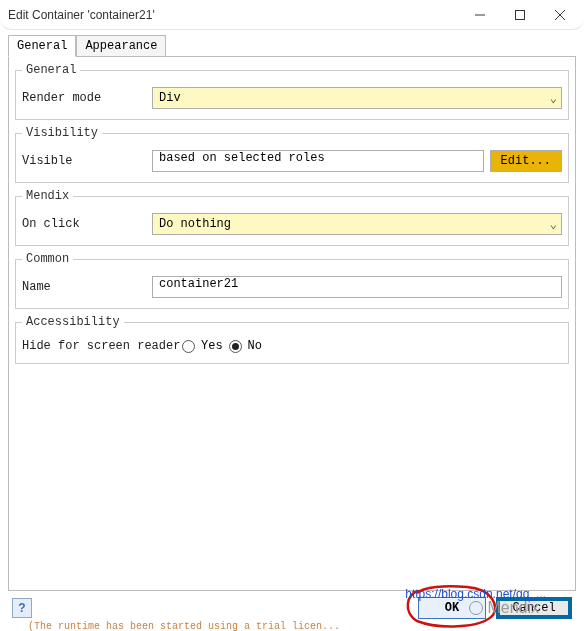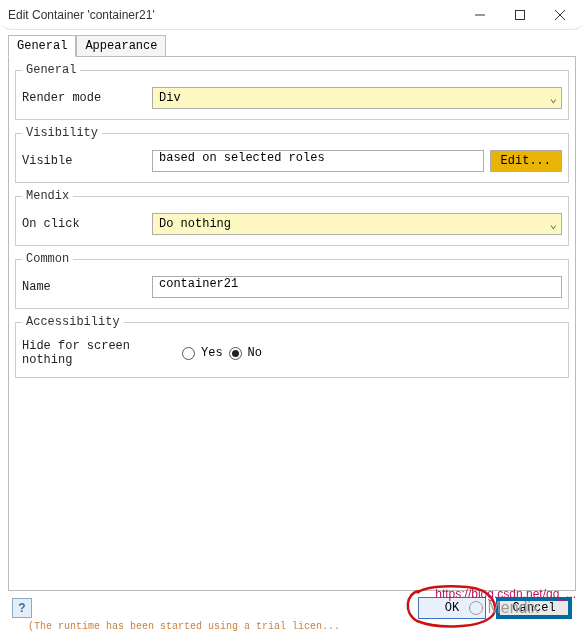--- a/index.html
+++ b/index.html
@@ -148,20 +148,21 @@
     display: flex;
     align-items: center;
     justify-content: center;
     font-weight: bold;
   }
   .footer-spacer { flex: 1; }
   .okwrap {
     position: relative;
     display: flex;
     align-items: center;
+    font-weight: bold;
   }
   .okbtn {
     width: 68px;
     height: 22px;
     border: 1px solid #3b74c0;
     background: #e7f0fb;
     display: flex;
     align-items: center;
     justify-content: center;
     font-family: "Courier New", monospace;
@@ -184,23 +185,23 @@
     background: #e9e9e9;
     margin-left: 10px;
     display: flex;
     align-items: center;
     justify-content: center;
     font-family: "Courier New", monospace;
     position: relative;
   }
   .watermark {
     position: absolute;
-    right: 8px;
+    right: 38px;
     bottom: 30px;
-    color: #be185d;
+    color: #1d4ed8;
     font-size: 12px;
     pointer-events: none;
   }
   .watermark2 {
     position: absolute;
     right: 45px; bottom: 14px;
     color: #999;
     font-size: 16px;
     pointer-events: none;
     display: flex;
@@ -294,21 +295,21 @@
         <span class="lbl">Name</span>
         <div class="textinput">
           <span>container21</span>
         </div>
       </div>
     </fieldset>
 
     <fieldset>
       <legend>Accessibility</legend>
       <div class="row">
-        <span class="lbl" style="width:160px">Hide for screen nothing</span>
+        <span class="lbl" style="width:160px">Hide for screen reader</span>
         <div class="radio-group">
           <span class="radio"></span>
           <span>Yes</span>
           <span class="radio checked"></span>
           <span>No</span>
         </div>
       </div>
     </fieldset>
 
   </div>

